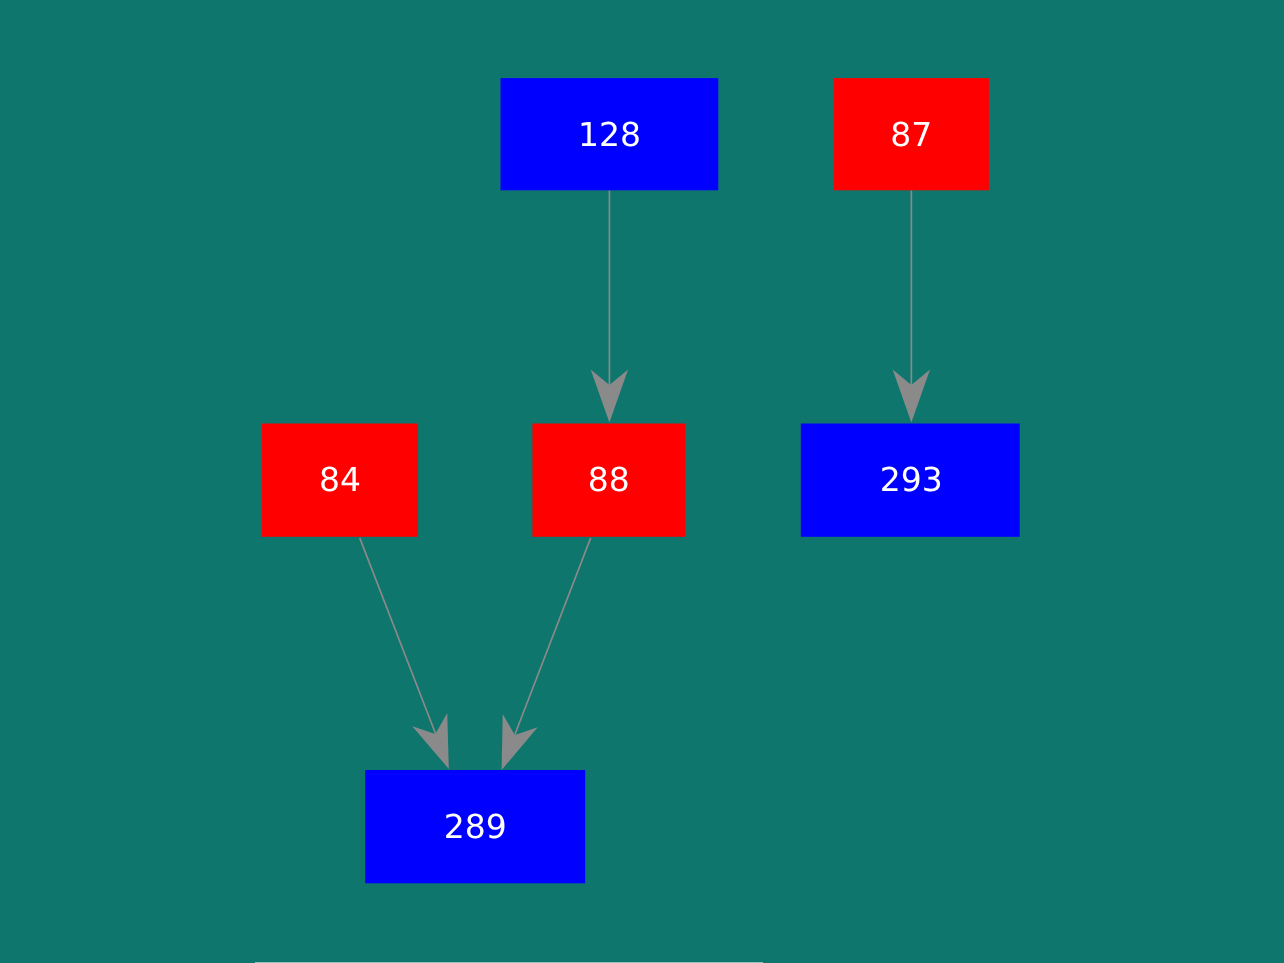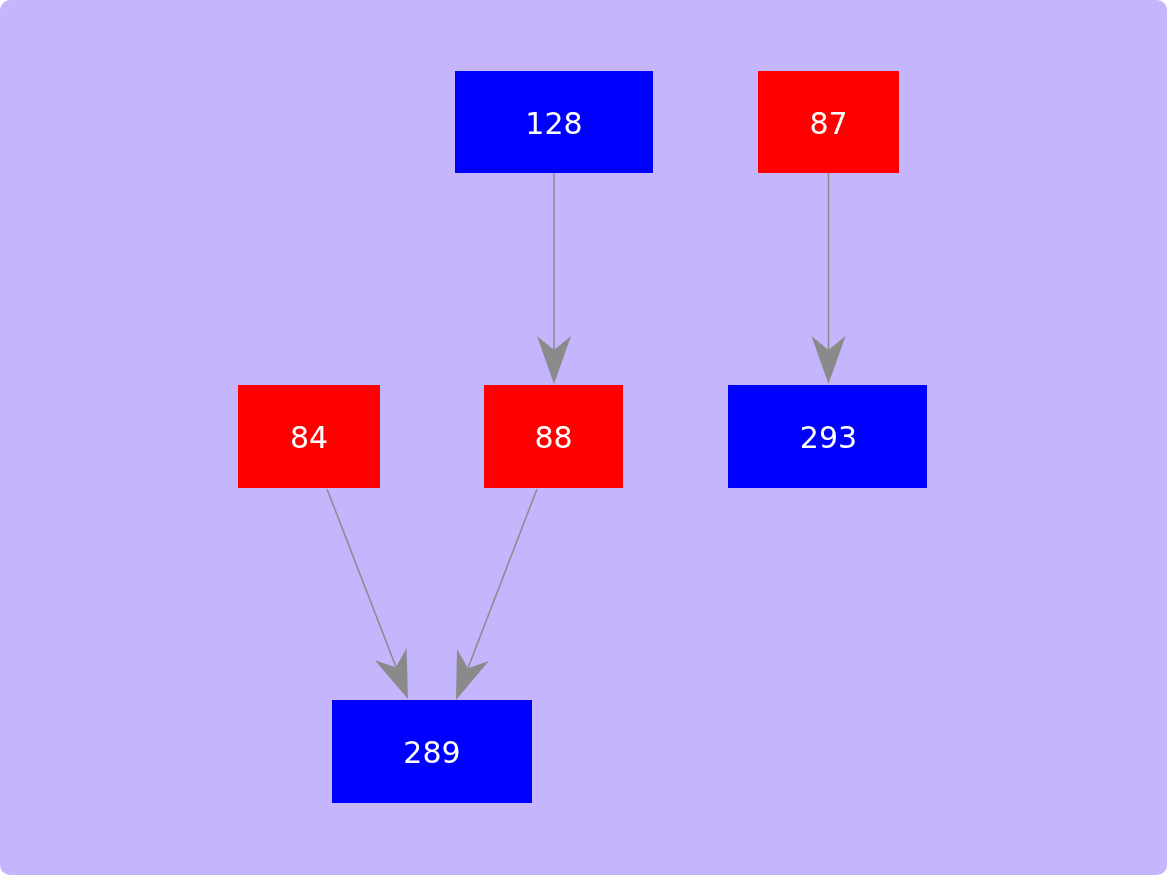--- a/index.html
+++ b/index.html
@@ -4,23 +4,22 @@
 <style>
   html, body {
     margin: 0;
     padding: 0;
     background: #ffffff;
   }
   .canvas-wrap {
     position: relative;
     width: 1167px;
     height: 875px;
-    background: #c4b5fd;
+    background: #0f766e;
     overflow: hidden;
-    border-radius: 10px;
   }
   svg.graph {
     display: block;
     width: 1167px;
     height: 875px;
   }
   .node-label {
     font-family: "DejaVu Sans", "Liberation Sans", sans-serif;
     font-size: 30px;
     text-anchor: middle;

